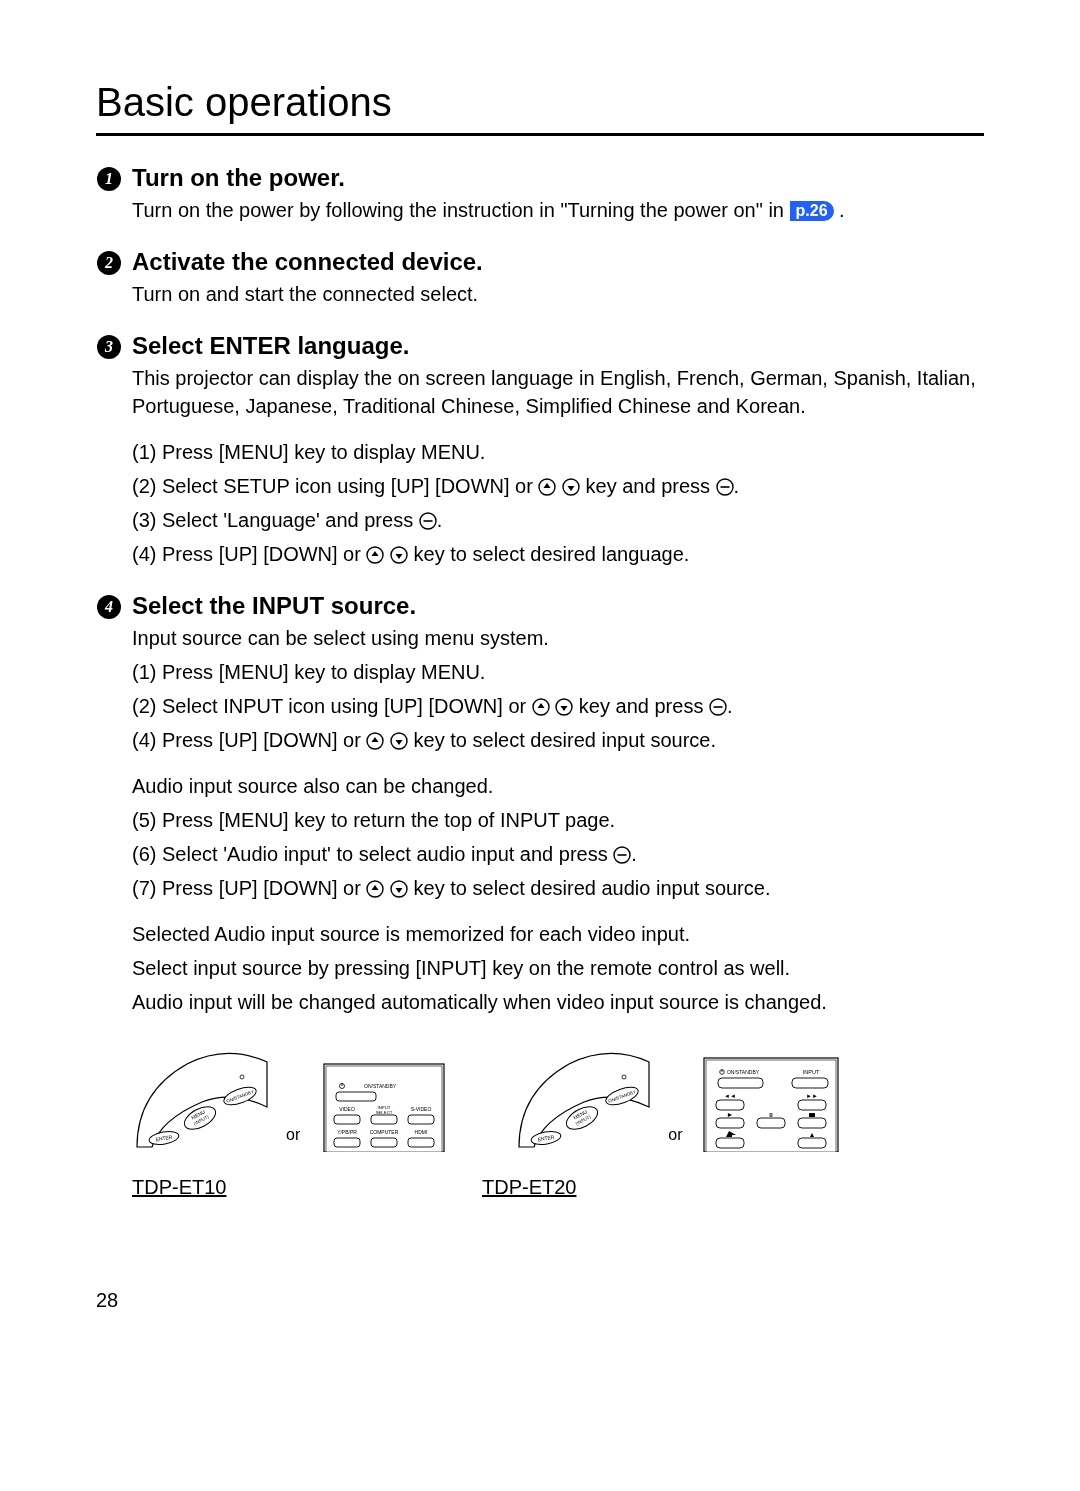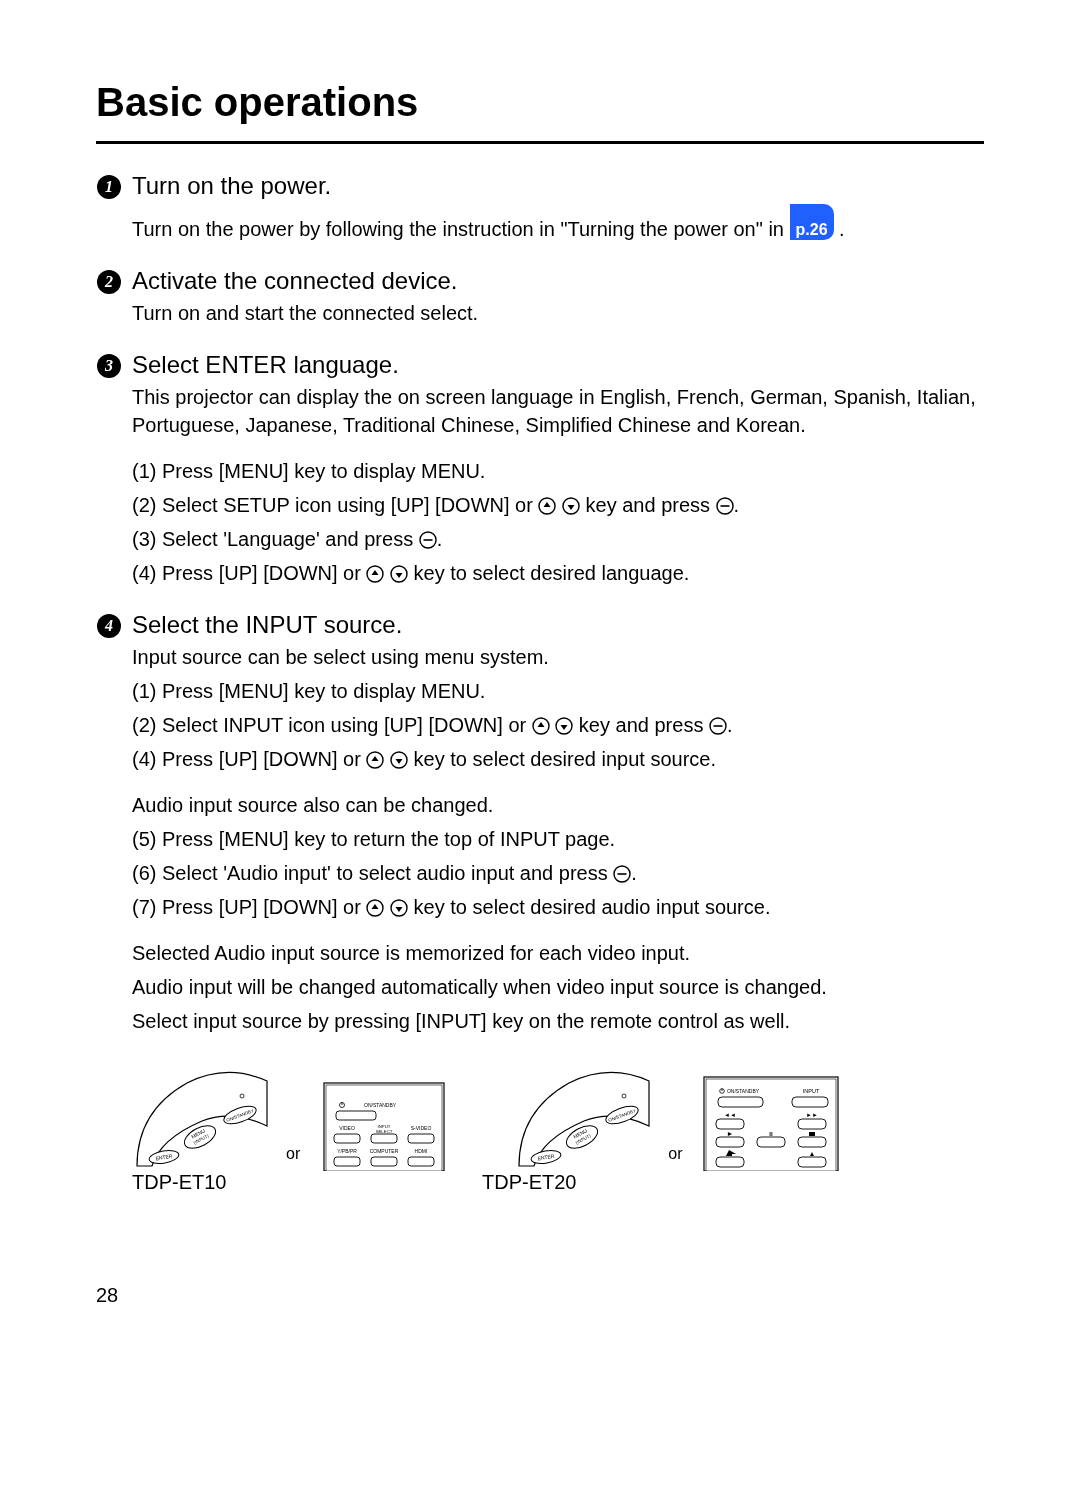--- a/index.html
+++ b/index.html
@@ -9,22 +9,22 @@
     font-family: Arial, Helvetica, sans-serif;
     color: #000;
     width: 1080px;
   }
   .page {
     padding: 80px 96px 60px 96px;
     box-sizing: border-box;
   }
   h1.title {
     font-size: 40px;
-    font-weight: bold;
-    margin: 0 0 14px 0;
+    font-weight: normal;
+    margin: 0 0 6px 0;
     padding-bottom: 2px;
   }
   .title-rule {
     border: none;
     border-top: 3px solid #000;
     margin: 0 0 28px 0;
   }
   .step {
     display: flex;
     align-items: flex-start;
@@ -42,38 +42,38 @@
     font-weight: bold;
     font-size: 16px;
     fill: #fff;
     font-family: Georgia, 'Times New Roman', serif;
   }
   .step-body {
     flex: 1 1 auto;
   }
   .step-heading {
     font-size: 24px;
-    font-weight: normal;
+    font-weight: bold;
     margin: 0 0 4px 0;
   }
   .step-text {
     font-size: 20px;
     line-height: 1.4;
     margin: 0 0 6px 0;
   }
   .step-text.mt {
     margin-top: 18px;
   }
   .page-ref {
     display: inline-block;
     background: #2060ff;
     color: #fff;
     font-size: 16px;
     font-weight: bold;
-    padding: 16px 6px 0 6px;
+    padding: 0 6px 0 6px;
     border-radius: 0 10px 10px 0;
     line-height: 20px;
     vertical-align: 1px;
   }
   .icon-inline {
     display: inline-block;
     vertical-align: -3px;
   }
   .diagram-row {
     display: flex;
@@ -88,22 +88,23 @@
     flex-direction: column;
     align-items: center;
   }
   .or-label {
     font-size: 16px;
     padding: 0 4px 8px 4px;
   }
   .model-labels {
     display: flex;
     padding-left: 36px;
-    margin-top: 0;
+    margin-top: 24px;
     font-size: 20px;
+    text-decoration: underline;
   }
   .model-a { width: 350px; }
   .model-b { }
   .page-number {
     font-size: 20px;
     margin-top: 90px;
   }
   svg text { user-select: none; }
 </style>
 </head>
@@ -200,22 +201,22 @@
               <line x1="4.5" y1="9" x2="13.5" y2="9" stroke="#000" stroke-width="1.6"></line>
             </svg>.</p>
           <p class="step-text">(7) Press [UP] [DOWN] or <svg class="icon-inline" width="18" height="18" viewBox="0 0 18 18">
               <circle cx="9" cy="9" r="8" fill="none" stroke="#000" stroke-width="1.4"></circle>
               <path d="M9 5 L5.5 10 L12.5 10 Z" fill="#000"></path>
             </svg> <svg class="icon-inline" width="18" height="18" viewBox="0 0 18 18">
               <circle cx="9" cy="9" r="8" fill="none" stroke="#000" stroke-width="1.4"></circle>
               <path d="M9 13 L5.5 8 L12.5 8 Z" fill="#000"></path>
             </svg> key to select desired audio input source.</p>
           <p class="step-text mt">Selected Audio input source is memorized for each video input.</p>
+          <p class="step-text">Select input source by pressing [INPUT] key on the remote control as well.</p>
           <p class="step-text">Audio input will be changed automatically when video input source is changed.</p>
-          <p class="step-text">Select input source by pressing [INPUT] key on the remote control as well.</p>
         </div>
       </div>
     </div>
 
   <div class="diagram-row">
 
     <div class="diag-box">
       <svg width="140" height="100" viewBox="0 0 140 100">
         <path d="M5 95 Q5 40 55 12 Q95 -8 135 10 L135 55 Q100 38 70 50 Q28 68 20 95 Z" fill="#fff" stroke="#000" stroke-width="1.2"></path>
         <circle cx="110" cy="25" r="2" fill="none" stroke="#000" stroke-width="0.8"></circle>

